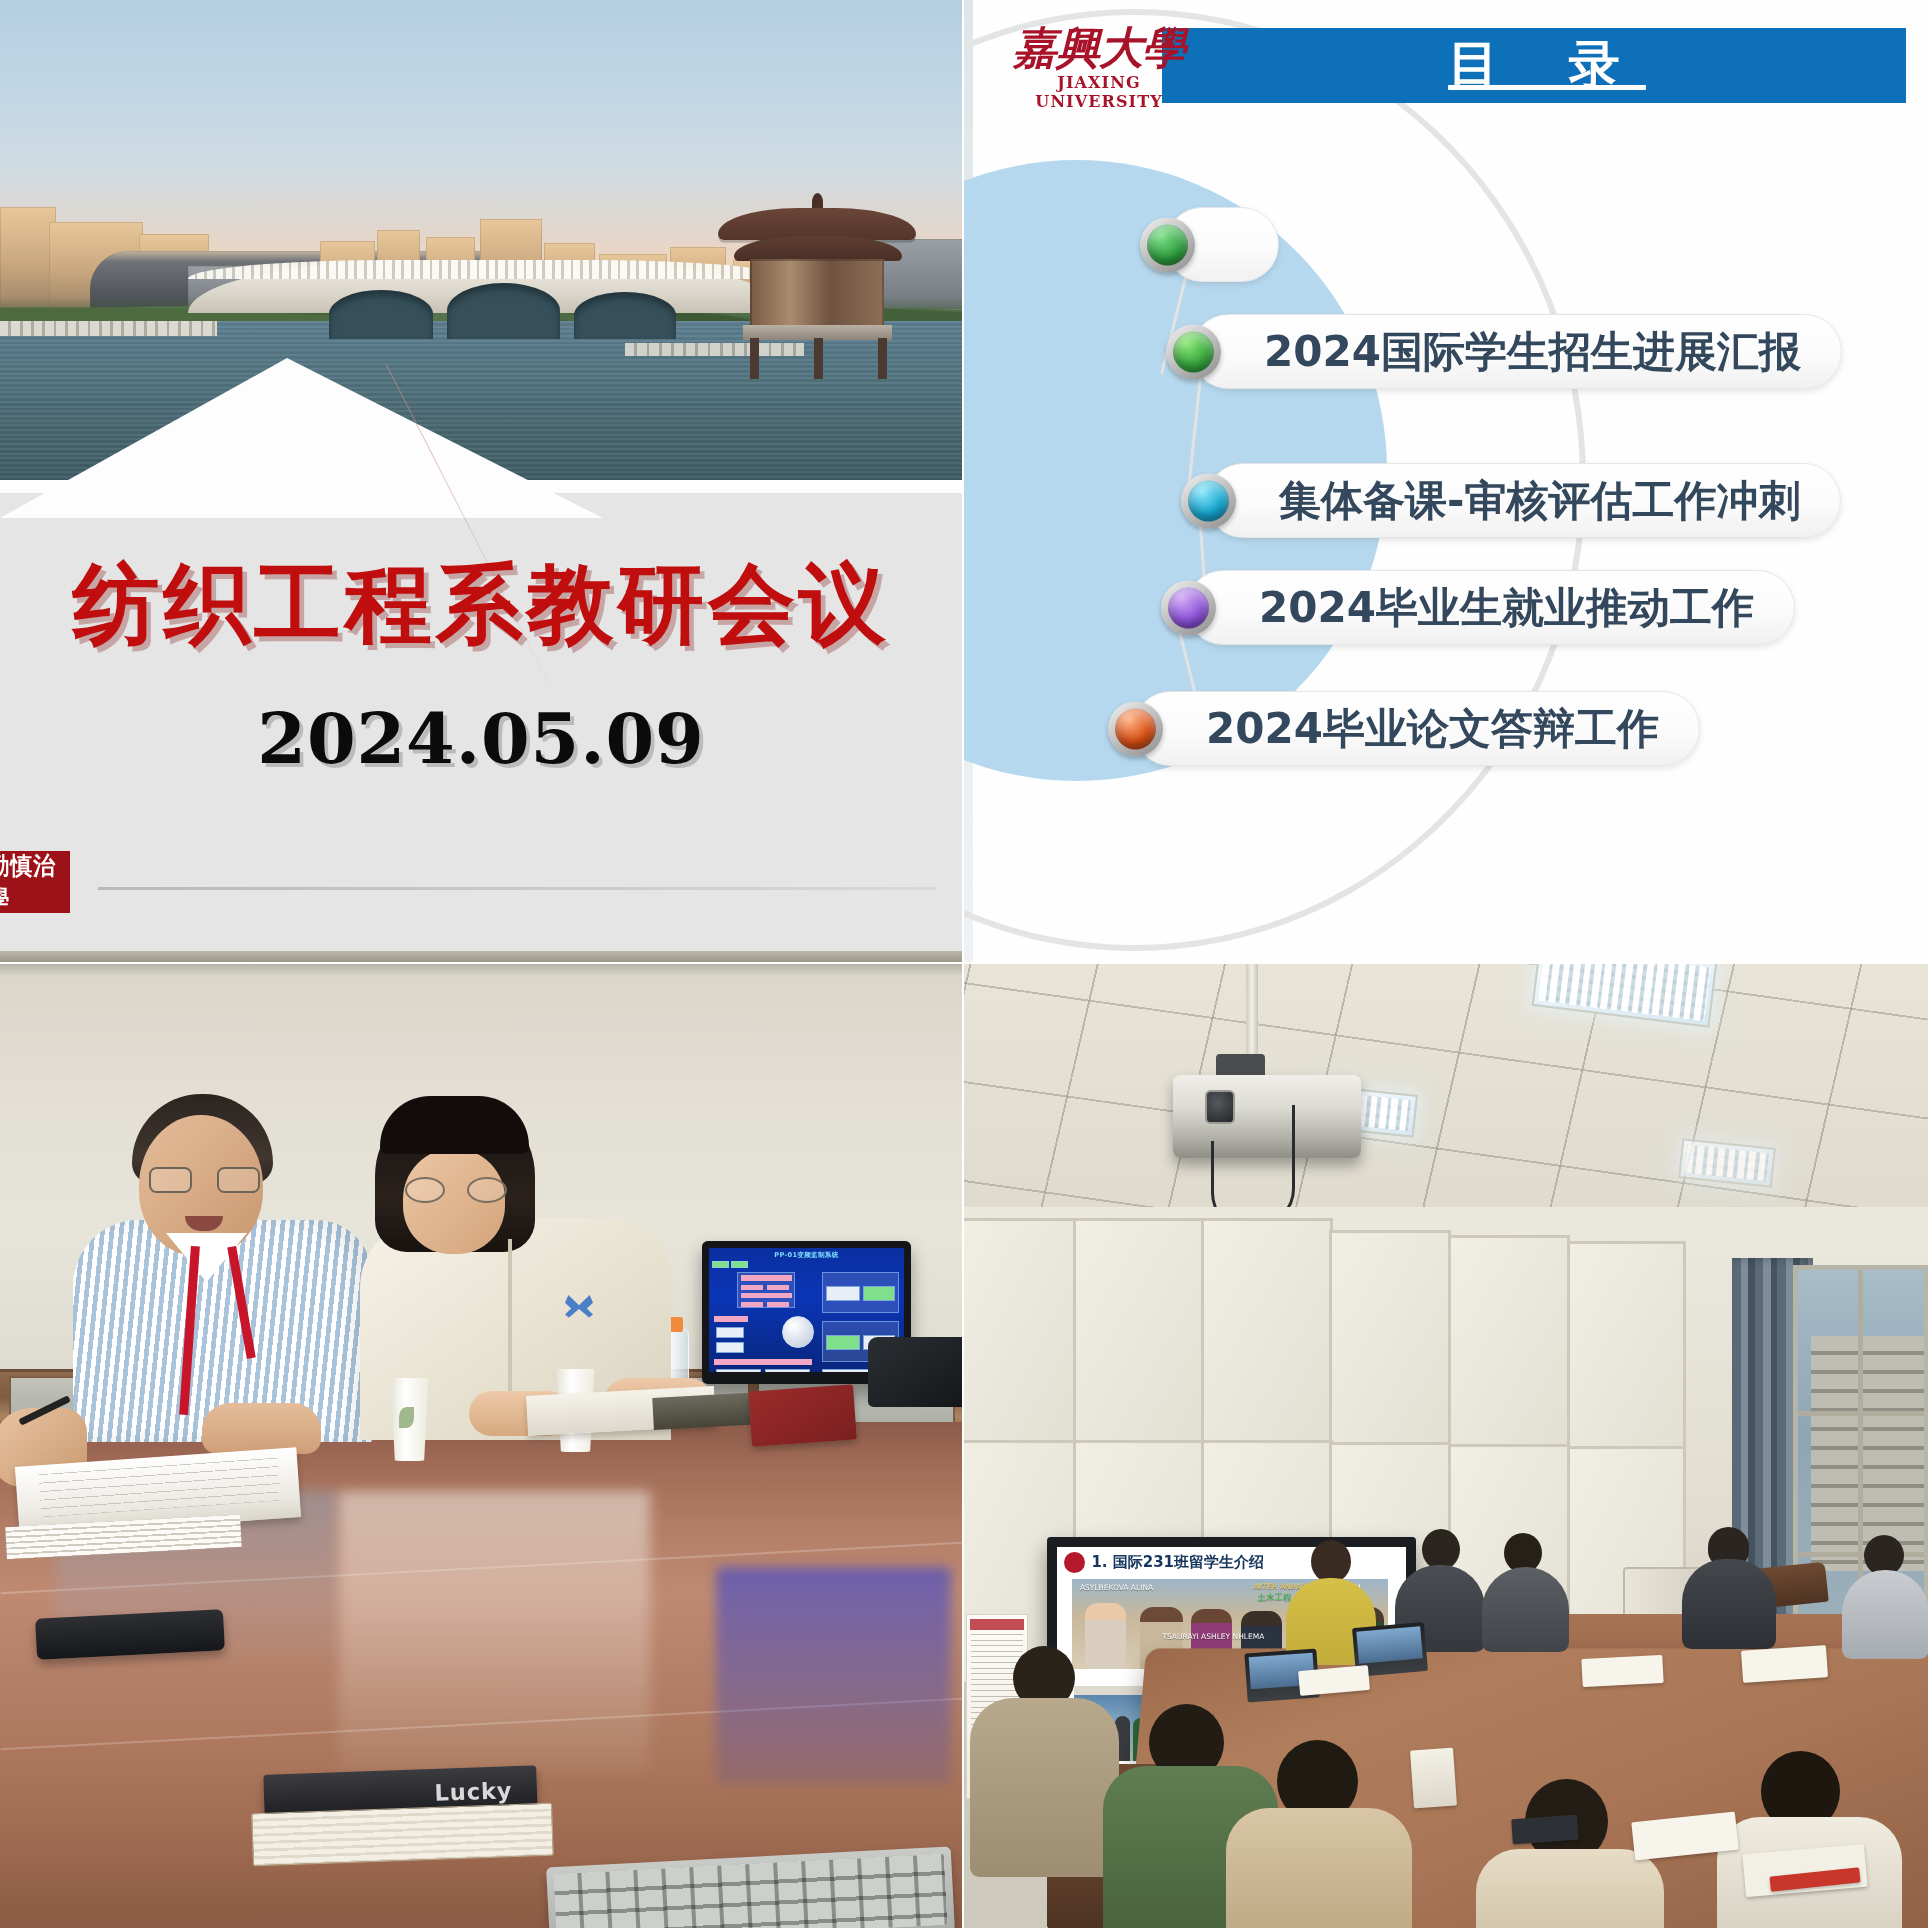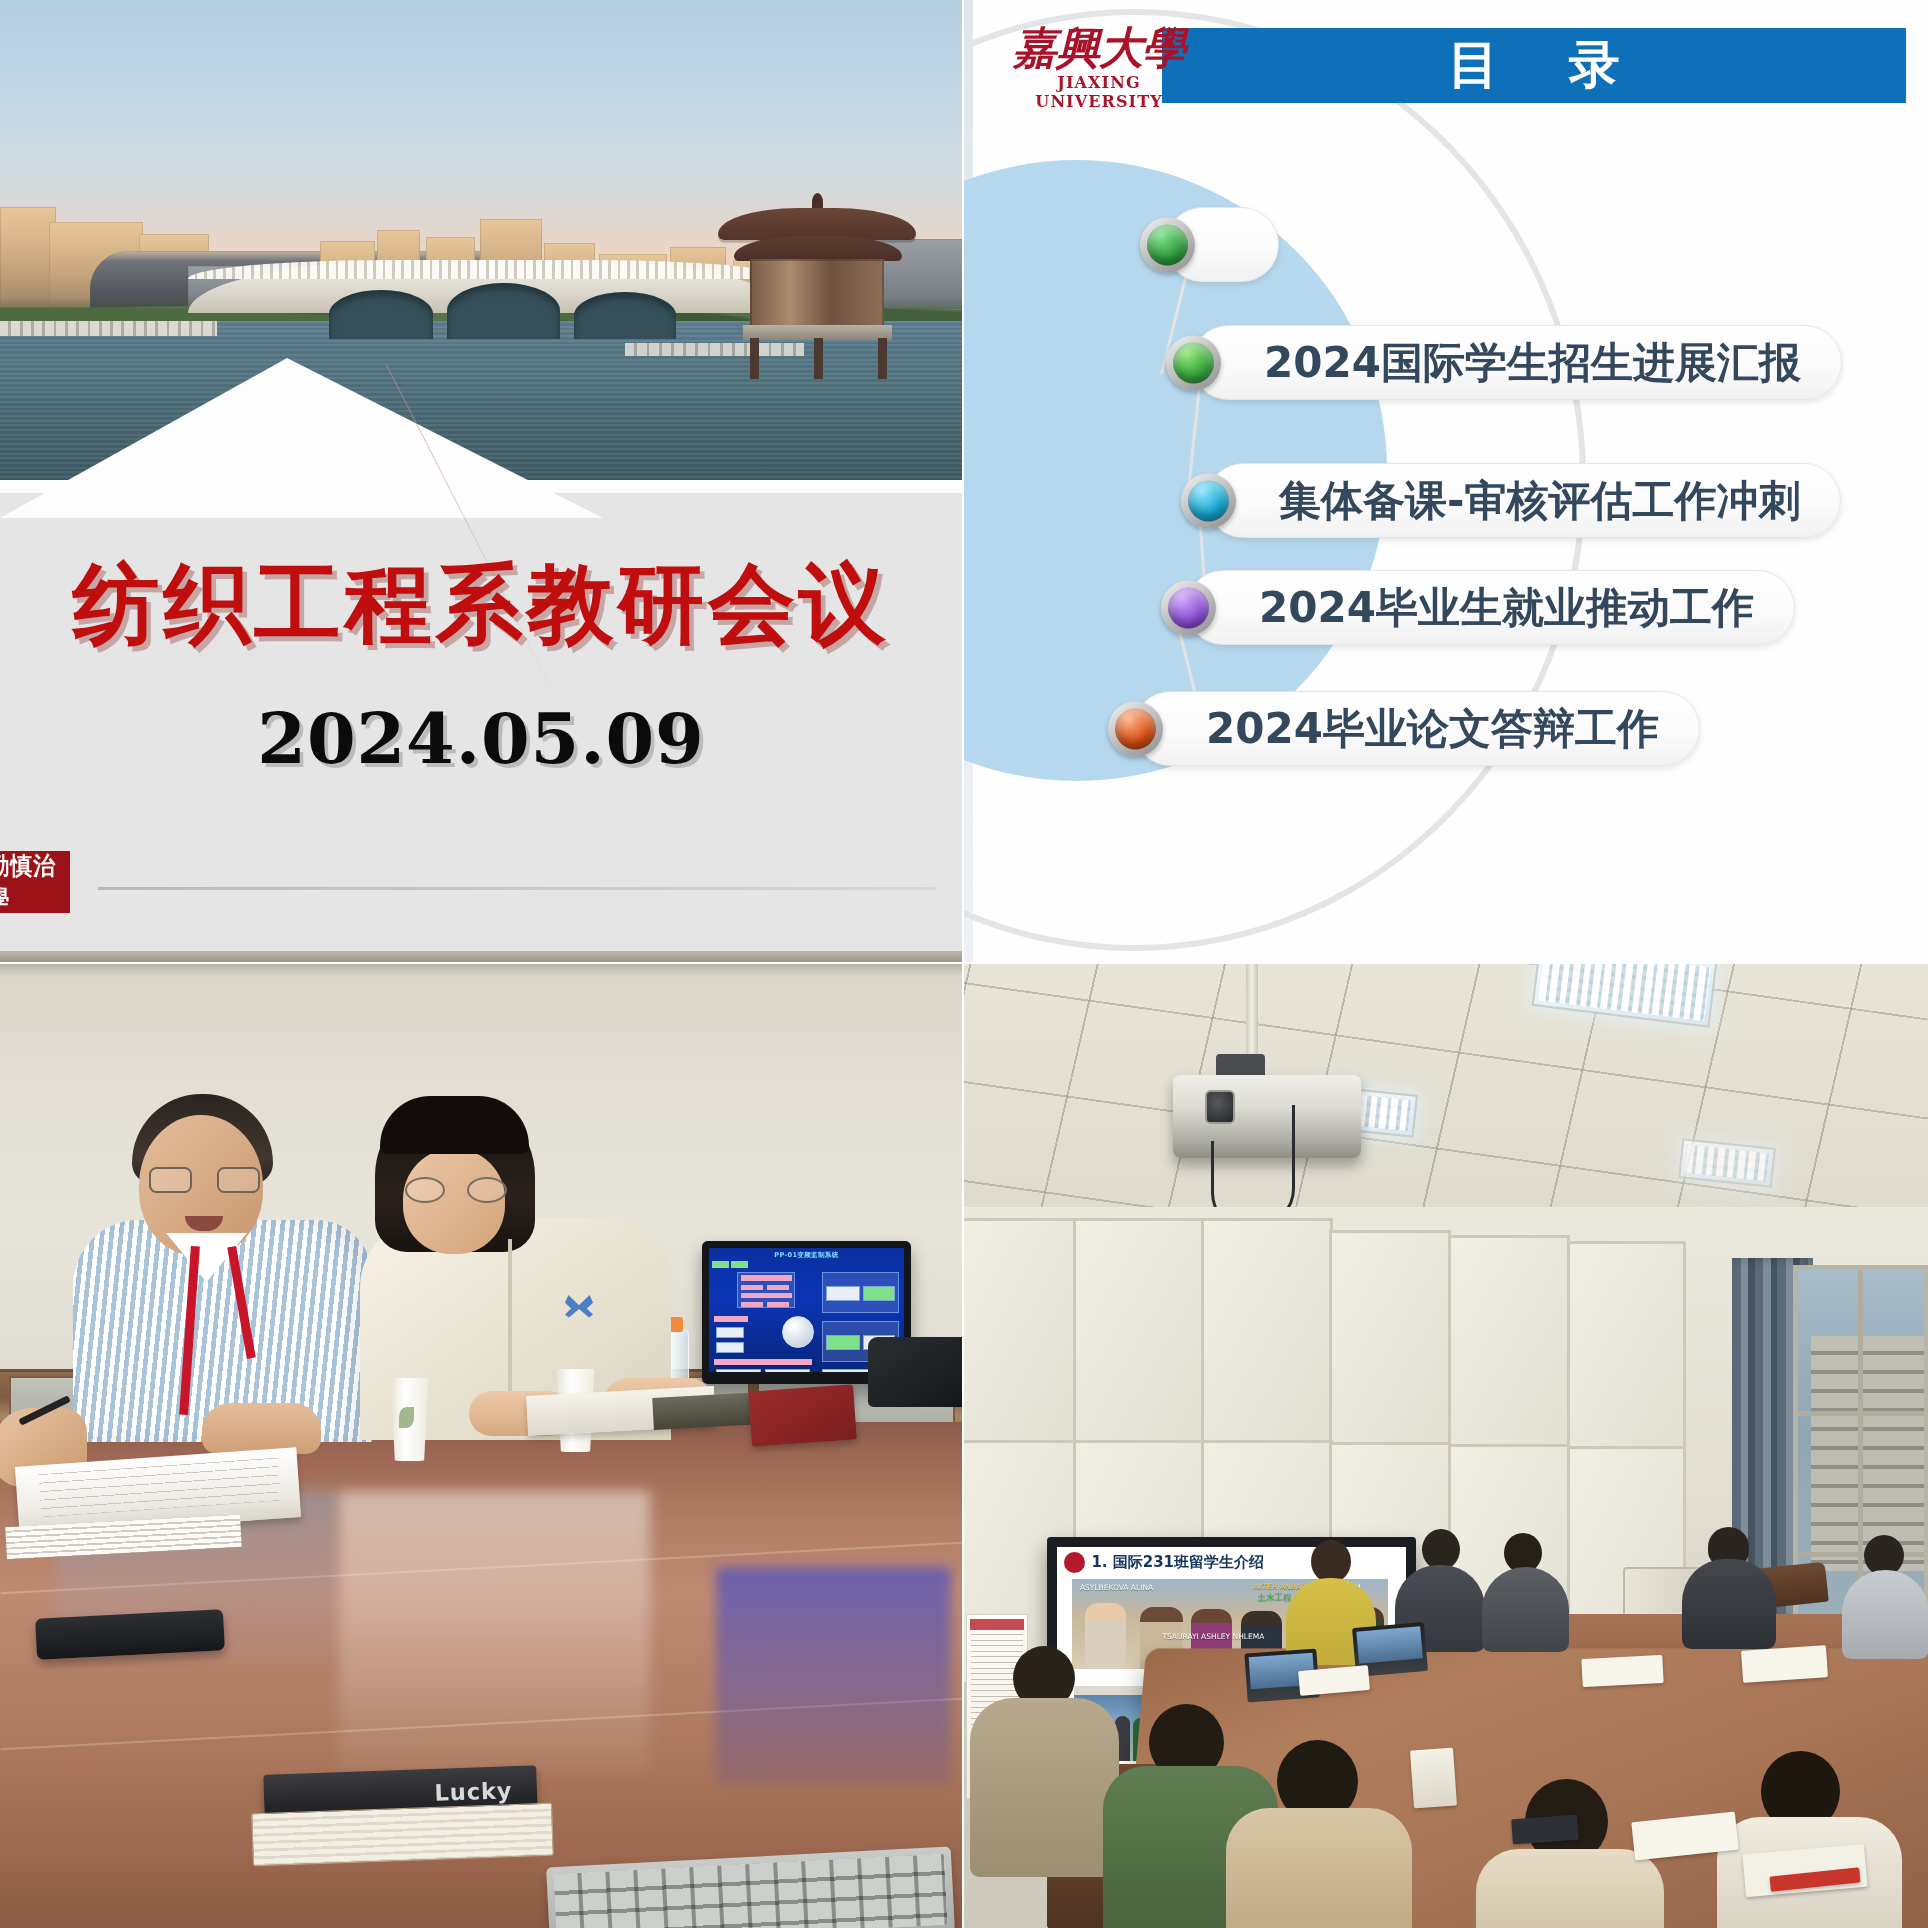--- a/index.html
+++ b/index.html
@@ -220,21 +220,21 @@
     background: transparent;
   }
   .toc-header {
     position: absolute; left: 198px; top: 28px; width: 744px; height: 75px;
     background: #0e70b8;
     display: flex; align-items: center; justify-content: center;
     z-index: 5;
   }
   .toc-header span {
     color: #ffffff; font-size: 51px; font-weight: 700;
-    letter-spacing: 26px; padding-left: 26px;
+    letter-spacing: 26px; padding-left: 26px; text-decoration: underline;
   }
   .logo-wrap {
     position: absolute; left: 43px; top: 24.5px; width: 184px; height: 87px;
     z-index: 6; text-align: center;
   }
   .logo-cn {
     font-family: "DejaVu Serif", "Liberation Serif", serif;
     font-size: 44px; font-weight: 700; color: #a8132a;
     letter-spacing: -0.9px; line-height: 1.05;
     font-style: italic;
@@ -894,21 +894,21 @@
       <div class="toc-connector" style="left:55px;top:422px;width:2.8px;height:122px;transform:rotate(-14deg);"></div>
 
       <div class="toc-item" style="left:32px; top:19px;">
         <div class="toc-pill">
           <div class="toc-bullet">
             <i style="background:radial-gradient(circle at 35% 28%, #7fe08c, #2d9b3c 60%, #12631f);"></i>
           </div>
         </div>
       </div>
 
-      <div class="toc-item" style="left:58px; top:137px;">
+      <div class="toc-item" style="left:58px; top:126px;">
         <div class="toc-pill">
           <div class="toc-bullet">
             <i style="background:radial-gradient(circle at 35% 28%, #8fe878, #3aa83f 55%, #16702a);"></i>
           </div>
           <div class="toc-label">2024国际学生招生进展汇报</div>
         </div>
       </div>
 
       <div class="toc-item" style="left:73px; top:275px;">
         <div class="toc-pill">

